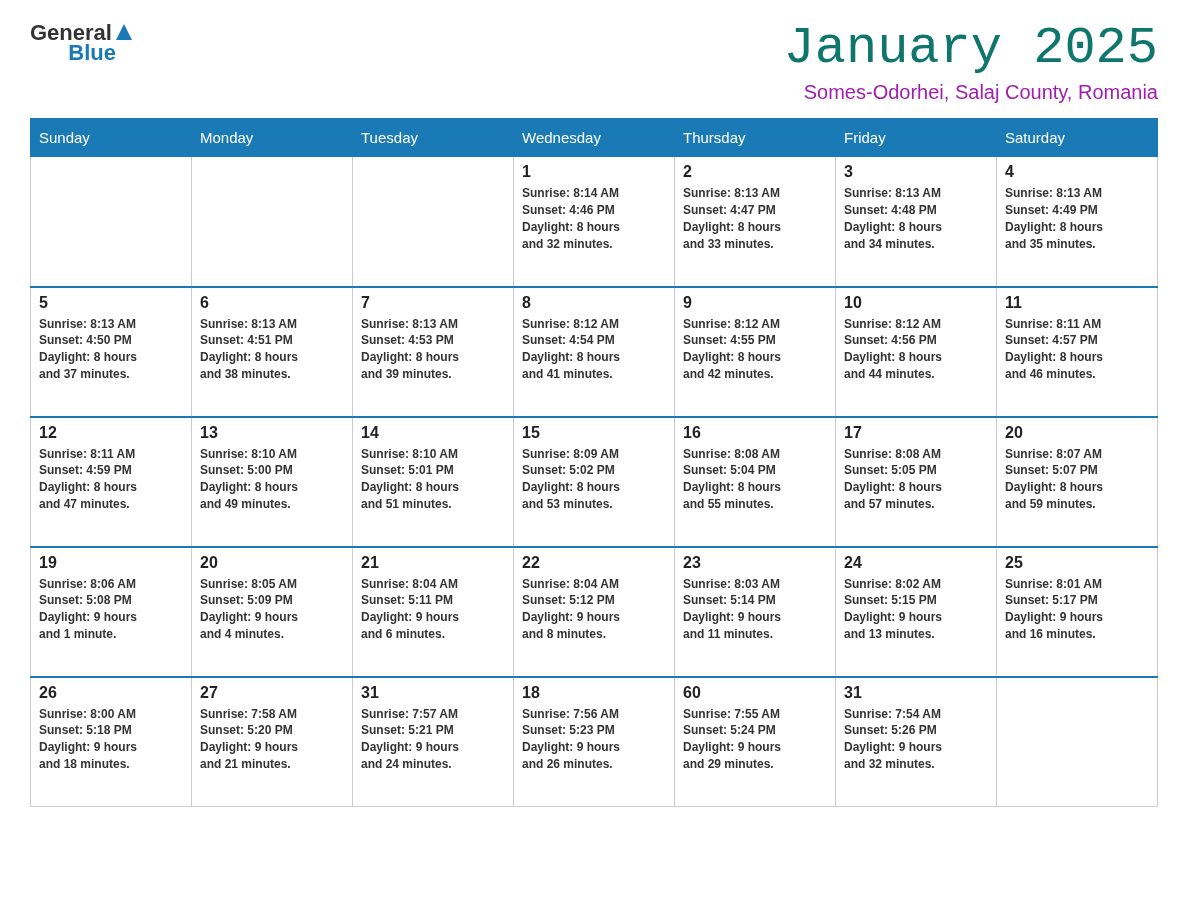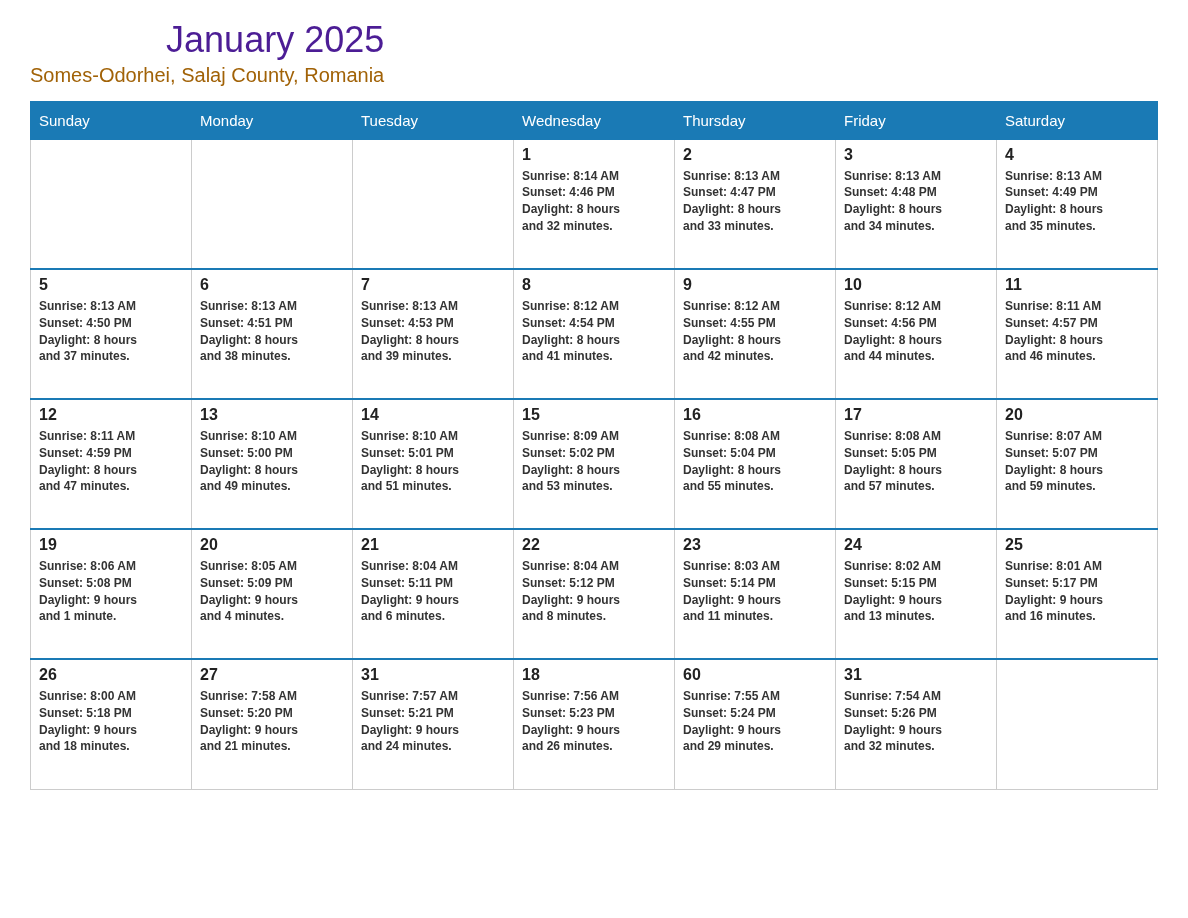--- a/index.html
+++ b/index.html
@@ -28,28 +28,29 @@
     }
     .logo-text-blue {
       font-size: 22px;
       font-weight: bold;
       color: #1a7ab5;
     }
     .title-section {
       text-align: right;
     }
     .month-title {
-      font-size: 36px;
+      font-size: 52px;
       font-weight: normal;
-      color: #4c1d95;
+      color: #0f766e;
       line-height: 1.1;
+      font-family: Liberation Mono, monospace;
     }
     .location {
       font-size: 20px;
-      color: #a16207;
+      color: #a21caf;
       margin-top: 4px;
     }
     .calendar-table {
       width: 100%;
       border-collapse: collapse;
       margin-top: 14px;
     }
     .calendar-table th {
       background-color: #1a7ab5;
       color: #fff;
@@ -87,20 +88,31 @@
       background: #fff;
     }
     .row-divider td {
       border-top: 2px solid #1a7ab5;
     }
   </style>
 </head>
 <body>
 
 <div class="header">
+  <div class="logo">
+    <div style="display:flex; flex-direction:column; align-items:flex-end;">
+      <div style="display:flex; align-items:center;">
+        <span class="logo-text-general">General</span>
+        <svg width="20" height="20" viewBox="0 0 20 20" style="margin-left:2px; margin-top:-2px;">
+          <polygon points="10,2 18,18 2,18" fill="#1a7ab5"></polygon>
+        </svg>
+      </div>
+      <span class="logo-text-blue" style="margin-top:-6px; align-self:flex-end; padding-right: 18px;">Blue</span>
+    </div>
+  </div>
   <div class="title-section">
     <div class="month-title">January 2025</div>
     <div class="location">Somes-Odorhei, Salaj County, Romania</div>
   </div>
 </div>
 
 <table class="calendar-table">
   <thead>
     <tr>
     <th>Sunday</th>

